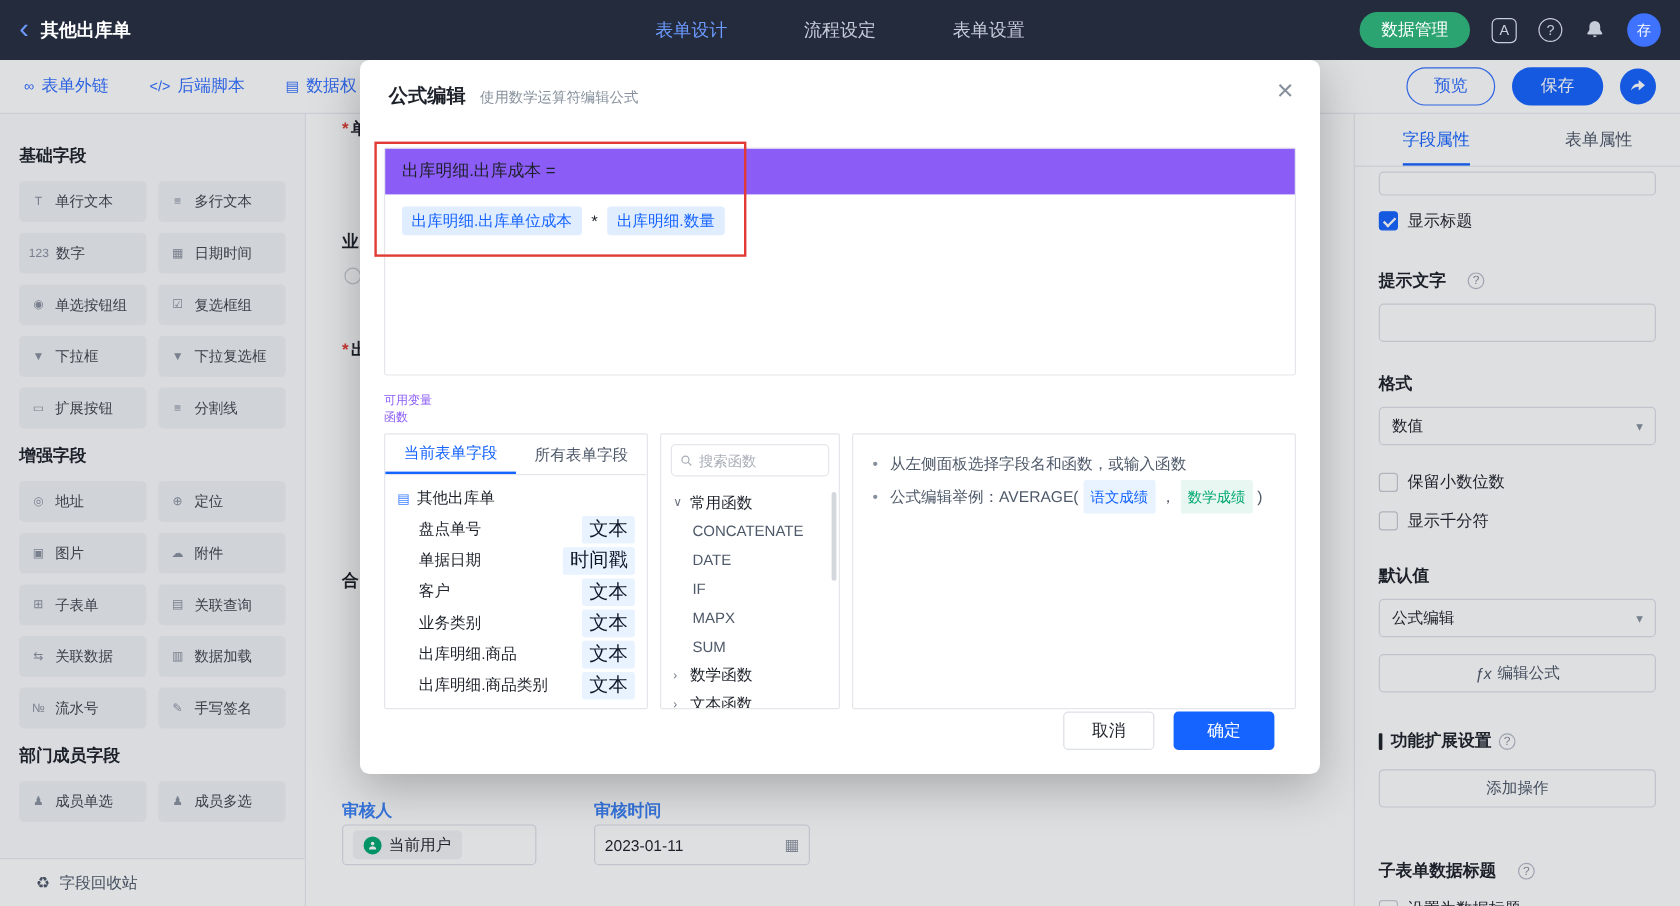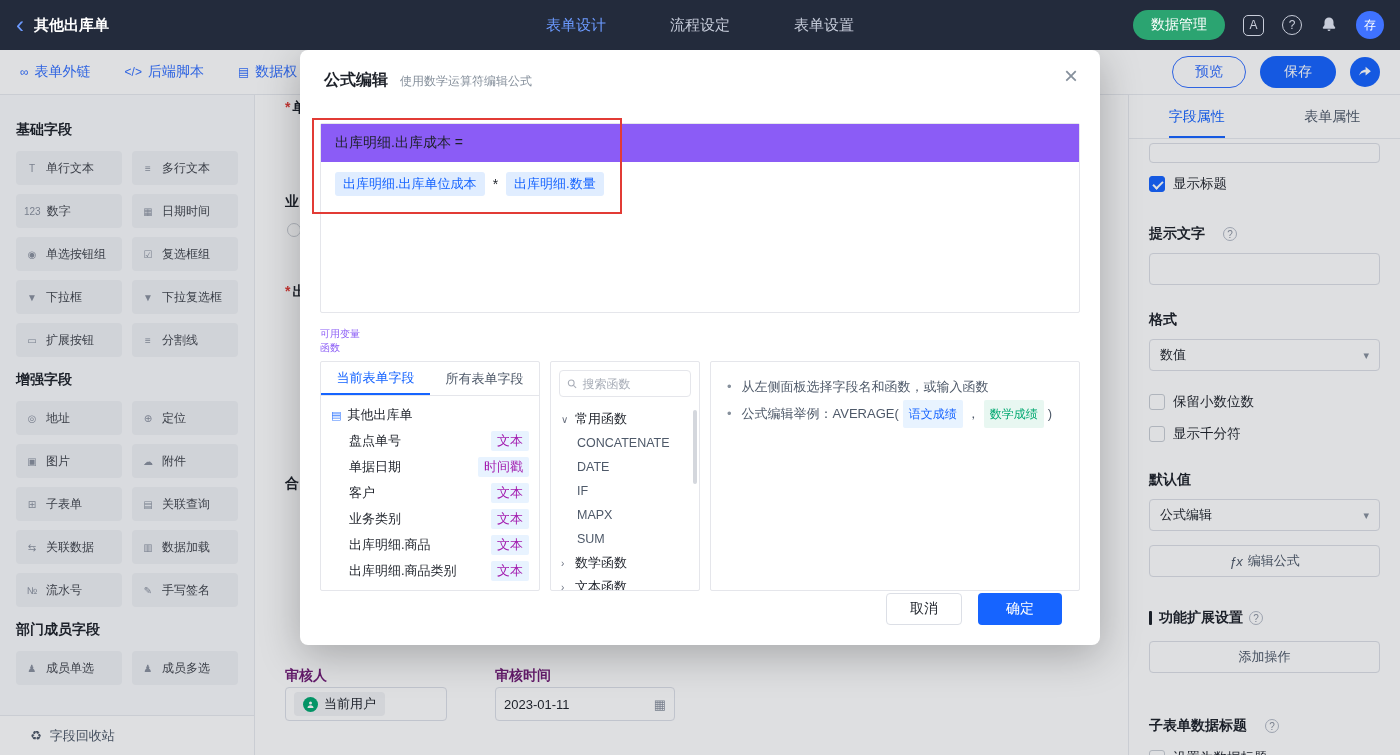--- a/index.html
+++ b/index.html
@@ -49,21 +49,21 @@
   .sidebar-recycle { position:absolute; left:0; right:0; bottom:0; height:40px; background:#fff;
     border-top:1px solid #e8eaef; display:flex; align-items:center; gap:8px; padding:0 30px;
     font-size:13px; color:#4e5969; cursor:pointer; }
 
   
   .canvas { position:absolute; left:255px; top:95px; right:272px; bottom:0; background:#fff; }
   .cut-label { position:absolute; left:30px; font-size:14px; font-weight:600; color:#1d2129; white-space:nowrap; }
   .req { color:#e23b35; margin-right:2px; }
   .radio-dot { position:absolute; left:32px; width:14px; height:14px; border:1px solid #c9cdd4;
     border-radius:50%; background:#fff; }
-  .rv-label { position:absolute; top:572px; font-size:14px; font-weight:600; color:#701a75; }
+  .rv-label { position:absolute; top:572px; font-size:14px; font-weight:600; color:#3b82f6; }
   .rv-box { position:absolute; top:592px; height:34px; border:1px solid #dde0e8; border-radius:4px;
     background:#fff; display:flex; align-items:center; padding:0 8px; cursor:text; }
   .user-chip { display:inline-flex; align-items:center; gap:6px; background:#f2f3f5; border-radius:4px;
     padding:3px 9px; font-size:13px; color:#1d2129; }
   .user-dot { width:15px; height:15px; border-radius:50%; background:#00a870; display:grid; place-items:center; }
   .date-text { font-size:13px; color:#1d2129; flex:1; }
   .cal-ic { color:#8a919f; font-size:13px; }
 
   
   .props { position:absolute; right:0; top:95px; bottom:0; width:272px; background:#fff;
@@ -118,21 +118,21 @@
   .var-panel { width:220px; display:flex; flex-direction:column; }
   .var-tabs { display:flex; height:34px; border-bottom:1px solid #e5e6eb; flex:0 0 auto; }
   .vtab { flex:1; display:grid; place-items:center; font-size:13px; color:#4e5969; cursor:pointer; }
   .vtab.active { color:#1664ff; border-bottom:2px solid #1664ff; }
   .var-tree { padding:6px 10px; }
   .var-root { display:flex; align-items:center; gap:6px; height:26px; font-size:13px; color:#1d2129; cursor:pointer; }
   .doc-ic { color:#4080ff; font-size:11px; }
   .var-row { display:flex; align-items:center; justify-content:space-between; height:26px;
     padding-left:18px; cursor:pointer; }
   .var-name { font-size:13px; color:#1d2129; }
-  .var-tag { font-size:13px; color:#a21caf; background:#e8f3ff; border-radius:2px; padding:1px 6px; }
+  .var-tag { font-size:16px; color:#0f172a; background:#e8f3ff; border-radius:2px; padding:1px 6px; }
   .fn-panel { width:150px; position:relative; }
   .fn-search { margin:8px; height:27px; border:1px solid #e5e6eb; border-radius:4px; display:flex;
     align-items:center; gap:5px; padding:0 7px; }
   .fn-search input { border:none; outline:none; width:100%; font-size:12px; color:#1d2129;
     font-family:inherit; background:transparent; }
   .fn-search input::placeholder { color:#a9aeb8; }
   .fn-list { padding:2px 10px; }
   .fn-group { display:flex; align-items:center; gap:5px; height:24px; font-size:13px; color:#1d2129; cursor:pointer; }
   .fn-caret { color:#6b7280; font-size:10px; width:9px; }
   .fn-item { height:24px; line-height:24px; padding-left:16px; font-size:12.5px; color:#4e5969; cursor:pointer; }

